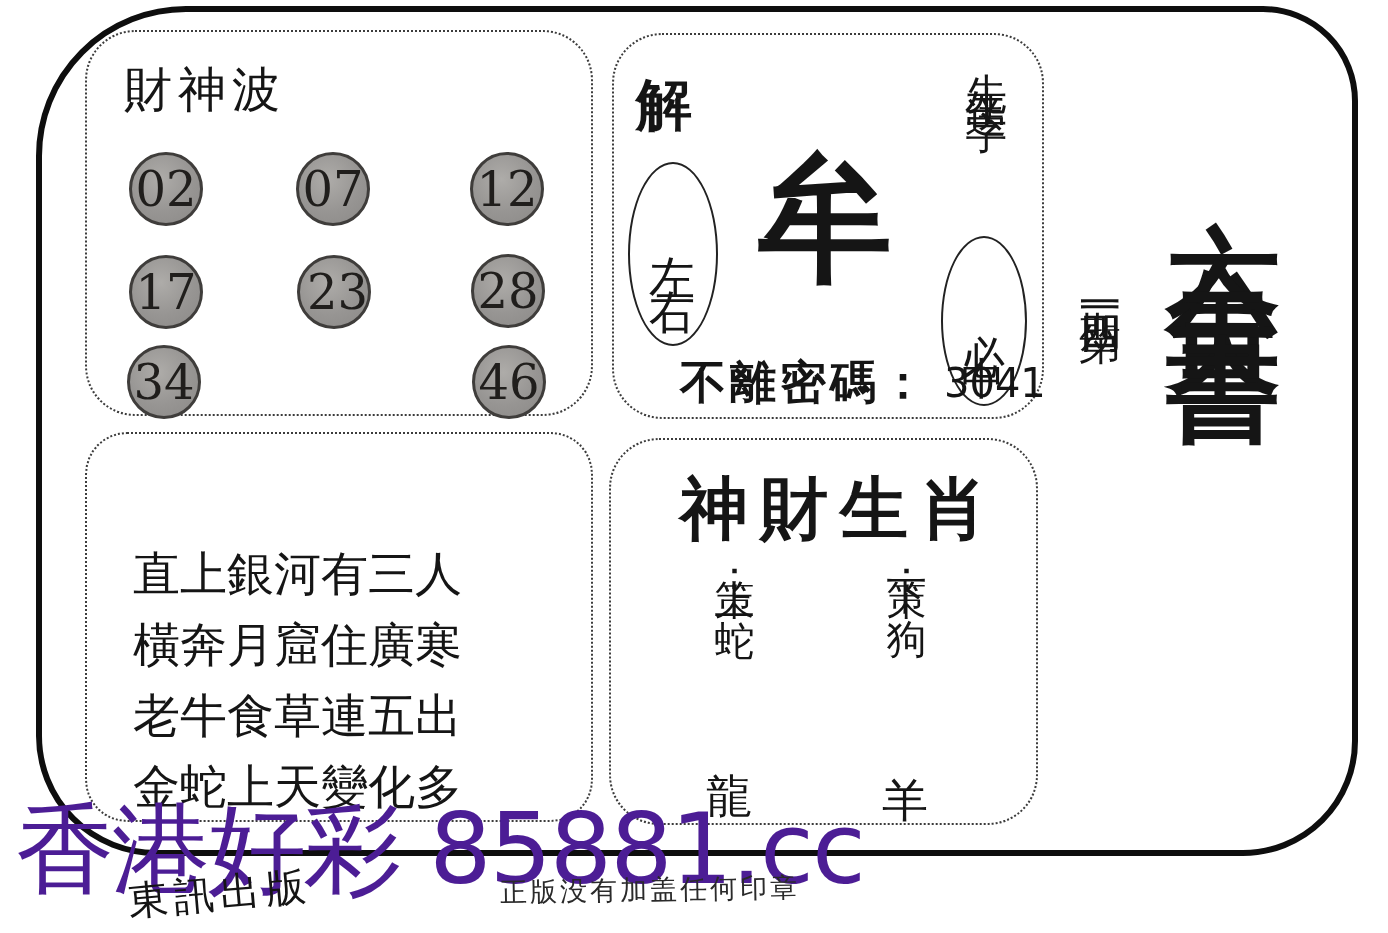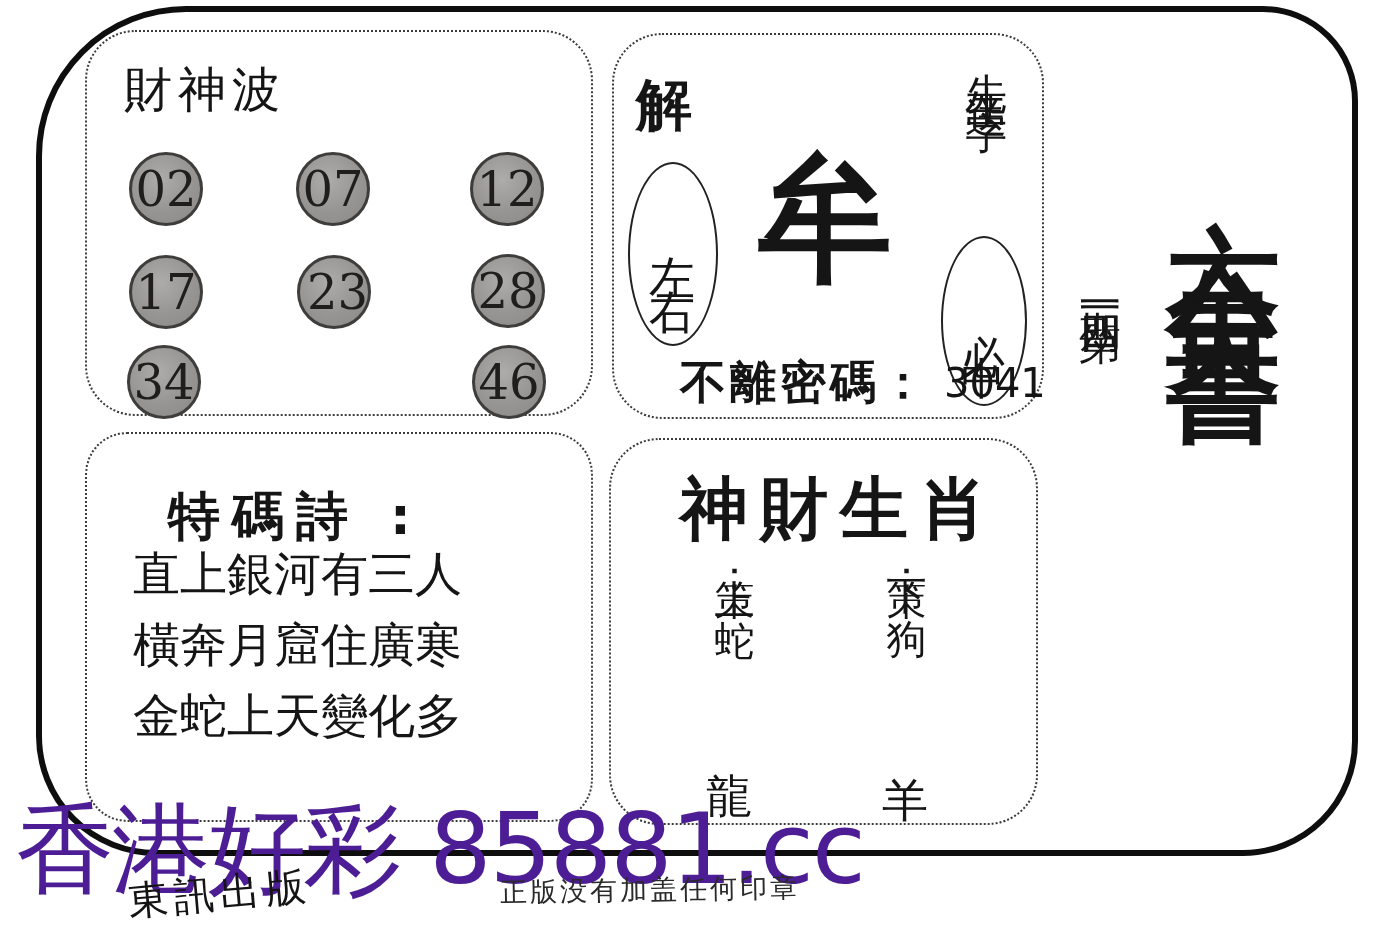--- a/index.html
+++ b/index.html
@@ -148,24 +148,24 @@
   <div class="sender-note v-text">先生送字</div>
   <div class="ellipse" id="ellipse-musthit">
     <div class="v-text mh-text">必中</div>
   </div>
   <div class="code-line">
     <span class="code-label">不離密碼：</span>
     <span class="code-value">3041</span>
   </div>
 
   <div class="dotted-box" id="box-poem"></div>
-  <div class="poem-title">特碼詩 :</div>
   <div class="poem-lines">
     <div>直上銀河有三人</div>
     <div>橫奔月窟住廣寒</div>
+    <div>老牛食草連五出</div>
     <div>金蛇上天變化多</div>
   </div>
 
   <div class="dotted-box" id="box-zodiac"></div>
   <div class="zodiac-title">神財生肖</div>
   <div class="zodiac-col v-text" id="zodiac-col-upper">上策：蛇</div>
   <div class="zodiac-col v-text" id="zodiac-col-lower">下策：狗</div>
   <div class="zodiac-secondary" id="zodiac-sec-upper">龍</div>
   <div class="zodiac-secondary" id="zodiac-sec-lower">羊</div>
 

